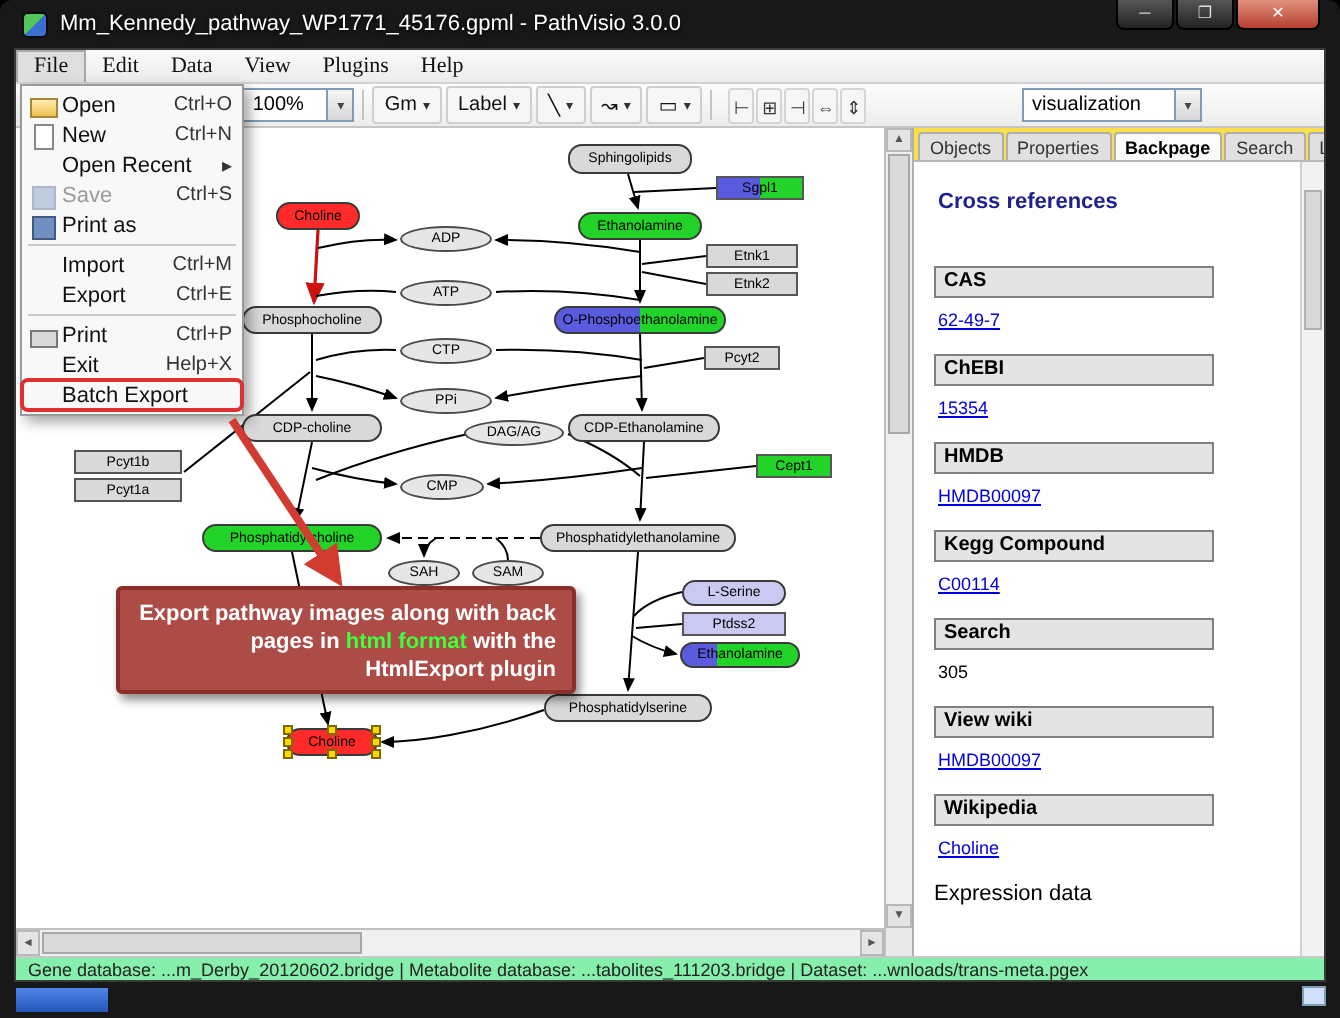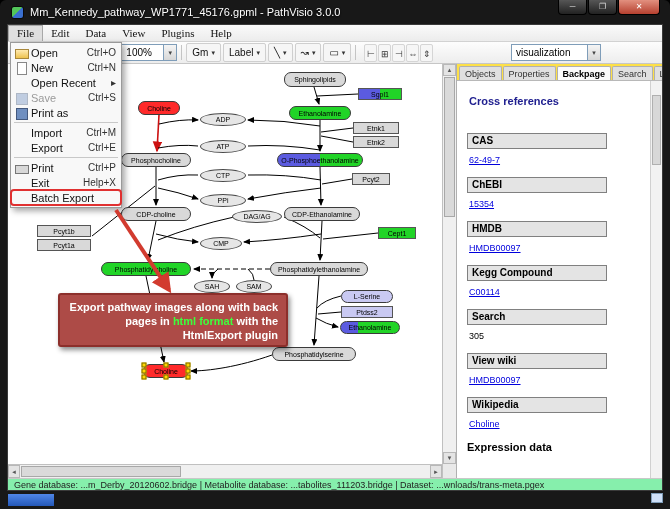--- a/index.html
+++ b/index.html
@@ -89,21 +89,21 @@
   .tab{padding:2px 5px;border:1px solid #b0b0b0;border-bottom:none;background:#e0e0e0;margin-right:1px;
     border-radius:2px 2px 0 0;color:#333;white-space:nowrap;}
   .tab.active{background:#fbfbfb;font-weight:bold;color:#000;}
   .backpage{position:absolute;top:17px;left:0;right:12px;bottom:0;background:#fff;overflow:hidden;padding:8px 10px;}
   .bp-heading{color:var(--heading-blue,#202090);font-weight:bold;font-size:11px;margin:6px 0 26px 2px;}
   .xref-section{margin-bottom:12px;}
   .xref-header{width:140px;height:16px;background:#e4e4e4;border:1px solid #808080;
     font-size:10px;font-weight:bold;padding:1px 4px;color:#000;}
   .xref-value{font-size:9px;margin:6px 0 0 2px;color:#000;}
   .xref-value.link{color:var(--link-blue,#0000dd);text-decoration:underline;}
-  .footer-heading{font-weight:bold;font-size:11px;margin-top:11px;color:#000;}
+  .footer-heading{font-weight:normal;font-size:11px;margin-top:11px;color:#000;}
   .sb-scroll{position:absolute;right:0;top:17px;width:12px;bottom:0;background:#f2f2f2;border-left:1px solid #d0d0d0;}
   .sb-thumb{position:absolute;left:1px;right:1px;top:14px;height:70px;background:#d8d8d8;border:1px solid #b0b0b0;}
   
   .statusbar{position:absolute;left:0;right:0;top:453px;height:14px;background:#86efac;
     border-top:1px solid #c8c8c8;font-size:9px;color:#222;padding:1px 6px;white-space:nowrap;overflow:hidden;}
   
   .file-menu{position:absolute;left:2px;top:17px;width:112px;background:#f8f8f8;border:1px solid #9a9a9a;
     box-shadow:3px 3px 6px rgba(0,0,0,.35);padding:2px 0;z-index:50;}
   .fm-item{display:flex;align-items:center;height:15px;padding:0 5px 0 3px;font-size:11px;color:#111;}
   .fm-item.disabled{color:#9a9a9a;}

